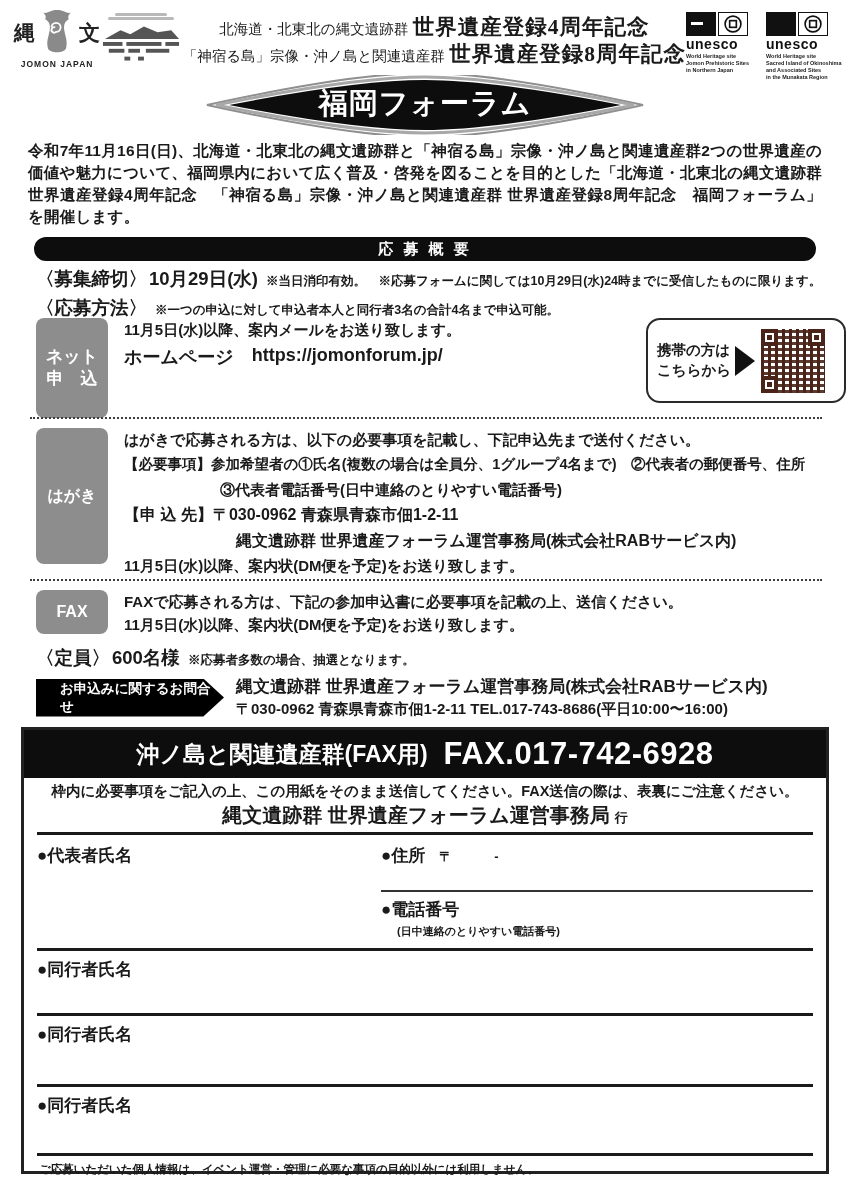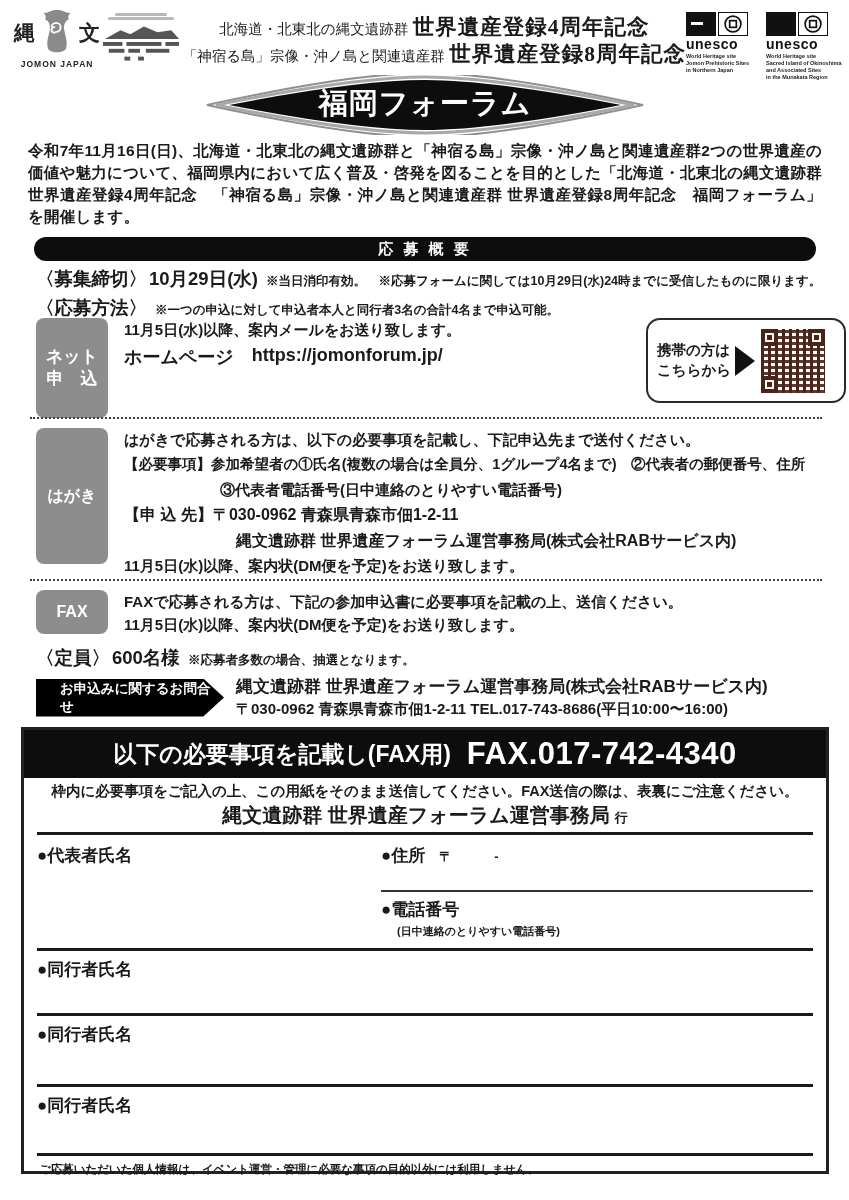--- a/index.html
+++ b/index.html
@@ -288,22 +288,22 @@
   <div class="contact">
     <div class="contact-badge">お申込みに関するお問合せ</div>
     <div class="contact-text">
       <div class="c1">縄文遺跡群 世界遺産フォーラム運営事務局(株式会社RABサービス内)</div>
       <div class="c2">〒030-0962 青森県青森市佃1-2-11 TEL.017-743-8686(平日10:00〜16:00)</div>
     </div>
   </div>
 
   <div class="form-box">
     <div class="form-head">
-      <span class="ft">以下の必要事項を記載し(FAX用)</span>
-      <span class="fn">FAX.017-742-4340</span>
+      <span class="ft">沖ノ島と関連遺産群(FAX用)</span>
+      <span class="fn">FAX.017-742-6928</span>
     </div>
     <div class="form-instr">枠内に必要事項をご記入の上、この用紙をそのまま送信してください。FAX送信の際は、表裏にご注意ください。</div>
     <div class="form-recipient">
       <span>縄文遺跡群 世界遺産フォーラム運営事務局</span><span class="suffix">行</span>
     </div>
 
     <div class="form-rows">
       <div class="hr-thick"></div>
 
       <div class="row1">

